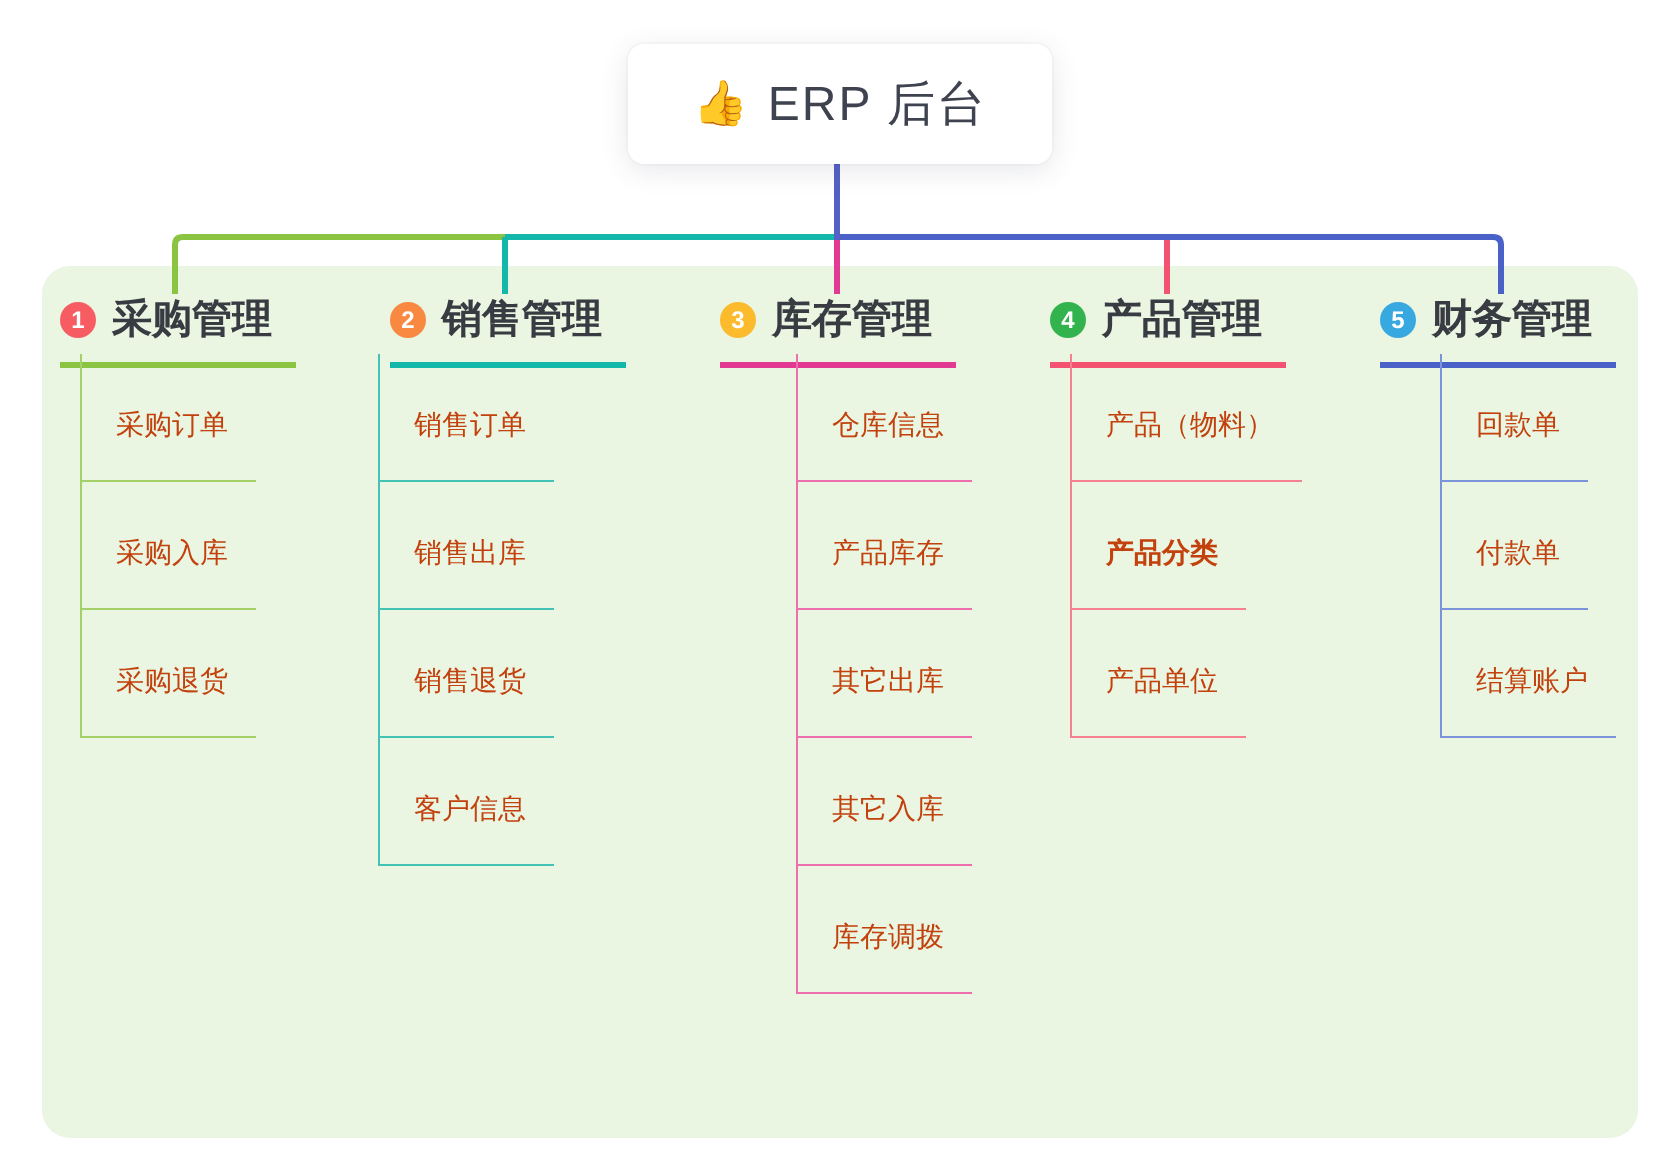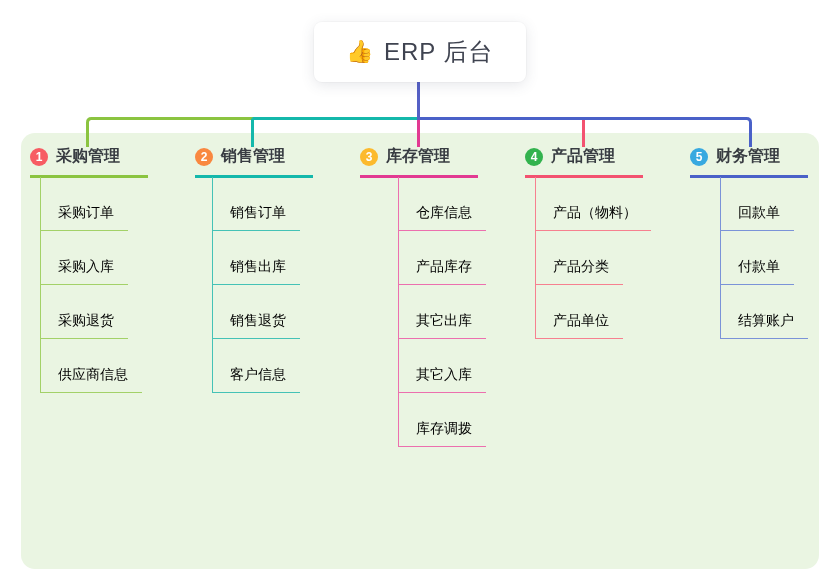--- a/index.html
+++ b/index.html
@@ -30,31 +30,31 @@
     position:absolute;top:146px;width:118px;
     display:flex;align-items:center;gap:8px;
     padding-bottom:8px;border-bottom:3px solid #000;
     cursor:pointer;
   }
   .badge{
     width:18px;height:18px;border-radius:50%;flex:0 0 18px;
     display:flex;align-items:center;justify-content:center;
     color:#fff;font-size:12px;font-weight:bold;line-height:1;
   }
-  .branch-title{font-size:16px;font-weight:600;color:#383c42;white-space:nowrap;}
+  .branch-title{font-size:20px;font-weight:600;color:#383c42;white-space:nowrap;}
   
   .branch-children{
     position:absolute;top:177px;
     border-left:1.5px solid #000;
     display:flex;flex-direction:column;align-items:flex-start;
   }
   .child{
-    padding:26px 14px 9px 17px;
+    padding:26px 14px 19px 17px;
     border-bottom:1.5px solid #000;
-    font-size:14px;color:#000000;line-height:18px;white-space:nowrap;
+    font-size:14px;color:#c2410c;line-height:18px;white-space:nowrap;
     cursor:pointer;
   }
 </style>
 </head>
 <body style="background: rgb(255, 255, 255);">
 
 <div class="panel" style="background: rgb(234, 245, 226);"></div>
 
 <div id="connector-layer">
     <svg width="839" height="588" class="connectors">
@@ -74,27 +74,26 @@
 
 <div id="branches-layer">
     <div class="branch-header" style="left: 30px; border-bottom-color: rgb(139, 196, 64);">
       <span class="badge" style="background: rgb(247, 92, 99);">1</span>
       <span class="branch-title">采购管理</span>
     </div>
     <div class="branch-children" style="left: 40px; border-left-color: rgb(163, 209, 104);">
       <div class="child" style="border-bottom-color: rgb(163, 209, 104);">采购订单</div>
       <div class="child" style="border-bottom-color: rgb(163, 209, 104);">采购入库</div>
       <div class="child" style="border-bottom-color: rgb(163, 209, 104);">采购退货</div>
-      <div class="child" style="border-bottom-color: rgb(163, 209, 104);">供应商信息</div>
     </div>
     <div class="branch-header" style="left: 195px; border-bottom-color: rgb(20, 184, 171);">
       <span class="badge" style="background: rgb(249, 136, 64);">2</span>
       <span class="branch-title">销售管理</span>
     </div>
-    <div class="branch-children" style="left: 212px; border-left-color: rgb(69, 194, 182);">
+    <div class="branch-children" style="left: 189px; border-left-color: rgb(69, 194, 182);">
       <div class="child" style="border-bottom-color: rgb(69, 194, 182);">销售订单</div>
       <div class="child" style="border-bottom-color: rgb(69, 194, 182);">销售出库</div>
       <div class="child" style="border-bottom-color: rgb(69, 194, 182);">销售退货</div>
       <div class="child" style="border-bottom-color: rgb(69, 194, 182); text-align: center;">客户信息</div>
     </div>
     <div class="branch-header" style="left: 360px; border-bottom-color: rgb(226, 58, 146);">
       <span class="badge" style="background: rgb(252, 186, 45);">3</span>
       <span class="branch-title">库存管理</span>
     </div>
     <div class="branch-children" style="left: 370px; border-left-color: rgb(236, 111, 174); margin-left: 28px;">
@@ -103,21 +102,21 @@
       <div class="child" style="border-bottom-color: rgb(236, 111, 174);">其它出库</div>
       <div class="child" style="border-bottom-color: rgb(236, 111, 174);">其它入库</div>
       <div class="child" style="border-bottom-color: rgb(236, 111, 174);">库存调拨</div>
     </div>
     <div class="branch-header" style="left: 525px; border-bottom-color: rgb(243, 82, 112);">
       <span class="badge" style="background: rgb(51, 179, 78);">4</span>
       <span class="branch-title">产品管理</span>
     </div>
     <div class="branch-children" style="left: 535px; border-left-color: rgb(246, 128, 143);">
       <div class="child" style="border-bottom-color: rgb(246, 128, 143);">产品（物料）</div>
-      <div class="child" style="border-bottom-color: rgb(246, 128, 143);">产品分类</div>
+      <div class="child" style="border-bottom-color: rgb(246, 128, 143); font-weight: bold;">产品分类</div>
       <div class="child" style="border-bottom-color: rgb(246, 128, 143);">产品单位</div>
     </div>
     <div class="branch-header" style="left: 690px; border-bottom-color: rgb(74, 97, 200);">
       <span class="badge" style="background: rgb(56, 169, 224);">5</span>
       <span class="branch-title">财务管理</span>
     </div>
     <div class="branch-children" style="left: 720px; border-left-color: rgb(123, 147, 216);">
       <div class="child" style="border-bottom-color: rgb(123, 147, 216);">回款单</div>
       <div class="child" style="border-bottom-color: rgb(123, 147, 216);">付款单</div>
       <div class="child" style="border-bottom-color: rgb(123, 147, 216);">结算账户</div>

